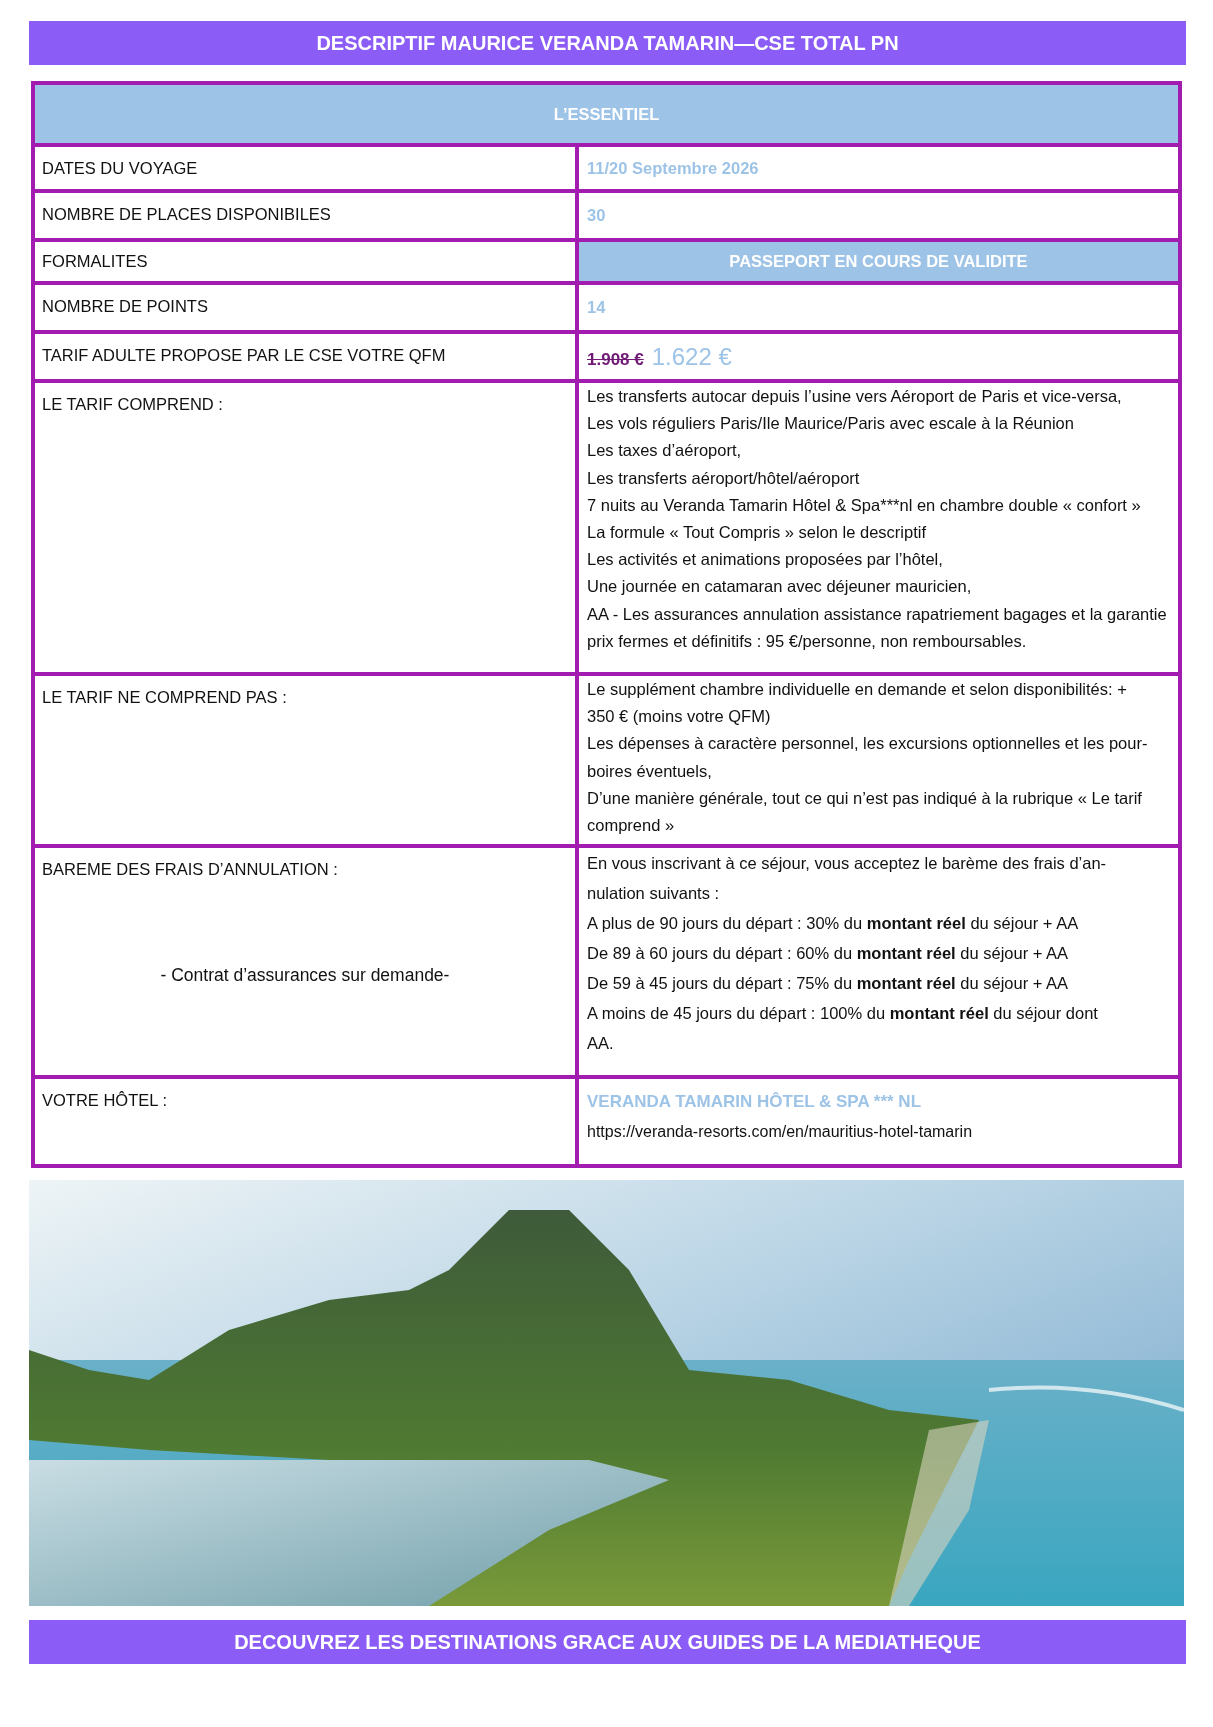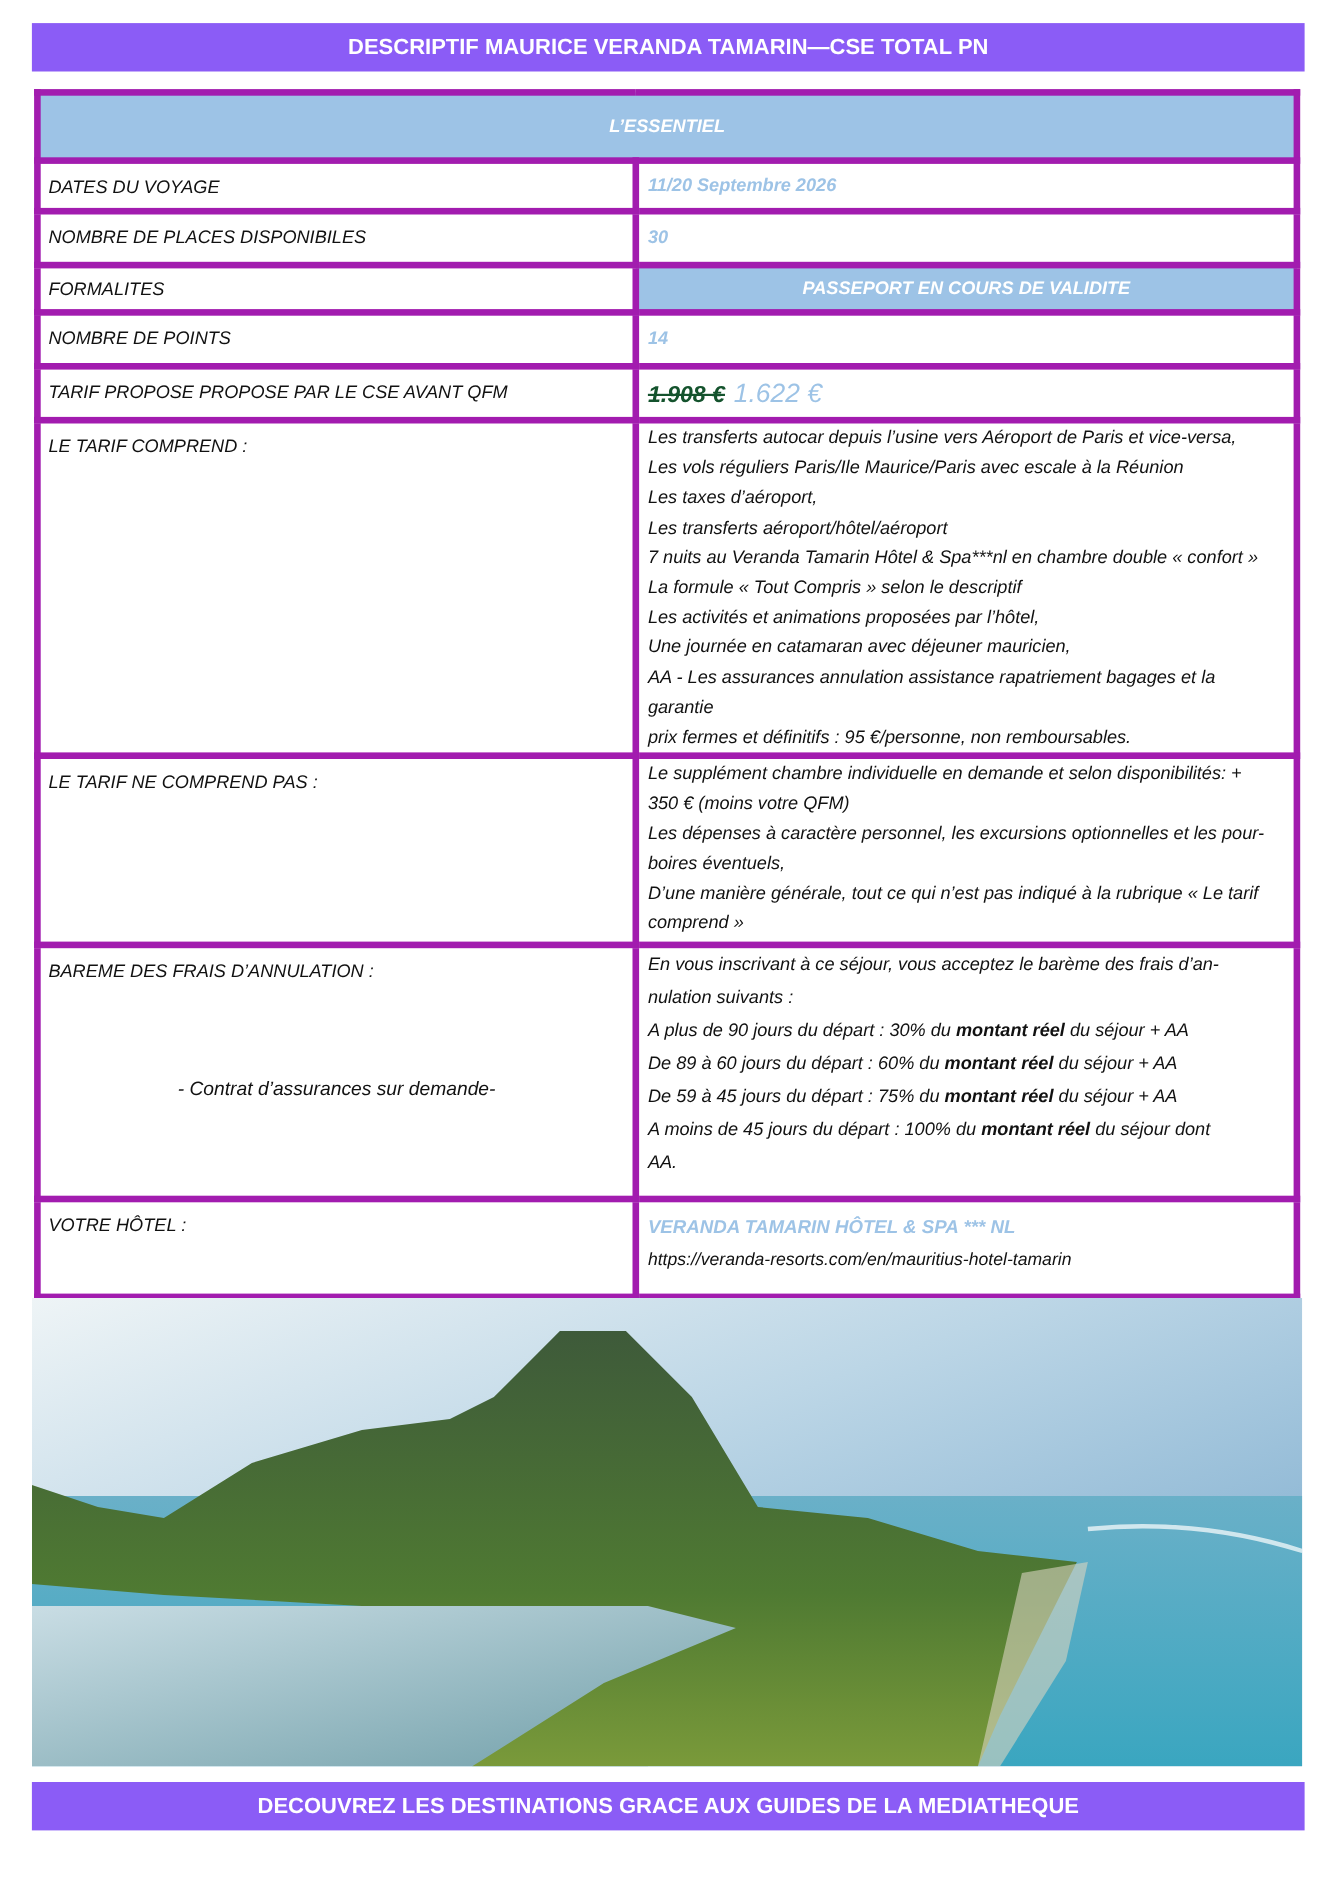--- a/index.html
+++ b/index.html
@@ -1,30 +1,30 @@
 <!DOCTYPE html>
 <html><head>
 <meta charset="utf-8">
 <style>
   * { box-sizing: border-box; margin: 0; padding: 0; }
   body { width: 1213px; height: 1727px; background: #ffffff; font-family: "Liberation Sans", sans-serif; color: #111; position: relative; overflow: hidden; }
   .band { position: absolute; left: 29px; width: 1157px; background: #8b5cf6; color: #ffffff; font-weight: bold; text-align: center; font-family: "Liberation Sans", sans-serif; }
   #top-band { top: 21px; height: 44px; line-height: 44px; font-size: 20px; }
   #bottom-band { top: 1620px; height: 44px; line-height: 44px; font-size: 20px; }
   table.main { position: absolute; left: 31px; top: 81px; width: 1151px; border-collapse: collapse; }
-  table.main td { border: 6px solid #a21caf; vertical-align: top; font-size: 16.5px; font-style: italic; }
+  table.main td { border: 4px solid #a21caf; vertical-align: top; font-size: 16.5px; }
   td.head { background: #9dc3e6; color: #fff; font-weight: bold; text-align: center; font-size: 23px; height: 62px; vertical-align: middle !important; }
   td.lbl { width: 544px; padding: 12px 7px 0 7px; }
   td.val { padding: 0 8px; }
   .val-big { color: #9dc3e6; font-weight: bold; text-align: left; font-size: 24px; vertical-align: middle !important; }
   .val-band { background: #9dc3e6; color: #fff; font-weight: bold; text-align: center; font-size: 17px; vertical-align: middle !important; }
   .lines { padding-top: 6px; padding-bottom: 6px; line-height: 27.2px; font-size: 16px; }
   .lines2 { padding-top: 6px; padding-bottom: 4px; line-height: 27.2px; font-size: 16px; border-radius: 15px; }
   .lines3 { padding-top: 6px; padding-bottom: 8px; line-height: 30px; font-size: 18px; }
-  .strike { text-decoration: line-through; color: #14532d; font-size: 21px; margin-right: 8px; }
+  .strike { text-decoration: line-through; color: #701a75; font-size: 17px; margin-right: 8px; }
   .newprice { color: #9dc3e6; font-size: 24px; font-weight: normal; }
   .centered-note { text-align: center; margin-top: 86px; font-size: 17.5px; }
   .hotel-name { color: #9dc3e6; font-weight: bold; font-size: 17px; }
   .url { font-size: 16px; }
   #photo { position: absolute; left: 29px; top: 1180px; width: 1155px; height: 426px; overflow: hidden; }
 </style>
 </head>
 <body>
 
 <div id="top-band" class="band">DESCRIPTIF MAURICE VERANDA TAMARIN—CSE TOTAL PN</div>
@@ -44,21 +44,21 @@
   </tr>
   <tr style="height:43px">
     <td class="lbl" style="padding-top:10px">FORMALITES</td>
     <td class="val val-band">PASSEPORT EN COURS DE VALIDITE</td>
   </tr>
   <tr style="height:49px">
     <td class="lbl">NOMBRE DE POINTS</td>
     <td class="val val-big">14</td>
   </tr>
   <tr style="height:49px">
-    <td class="lbl">TARIF PROPOSE PROPOSE PAR LE CSE AVANT QFM</td>
+    <td class="lbl">TARIF ADULTE PROPOSE PAR LE CSE VOTRE QFM</td>
     <td class="val val-big">
       <span class="strike">1.908 €</span><span class="newprice">1.622 €</span>
     </td>
   </tr>
   <tr style="height:293px">
     <td class="lbl">LE TARIF COMPREND :</td>
     <td class="val lines">
       <div>Les transferts autocar depuis l’usine  vers Aéroport de Paris et vice-versa,</div>
       <div>Les vols réguliers Paris/Ile Maurice/Paris avec escale à la Réunion</div>
       <div>Les taxes d’aéroport,</div>

